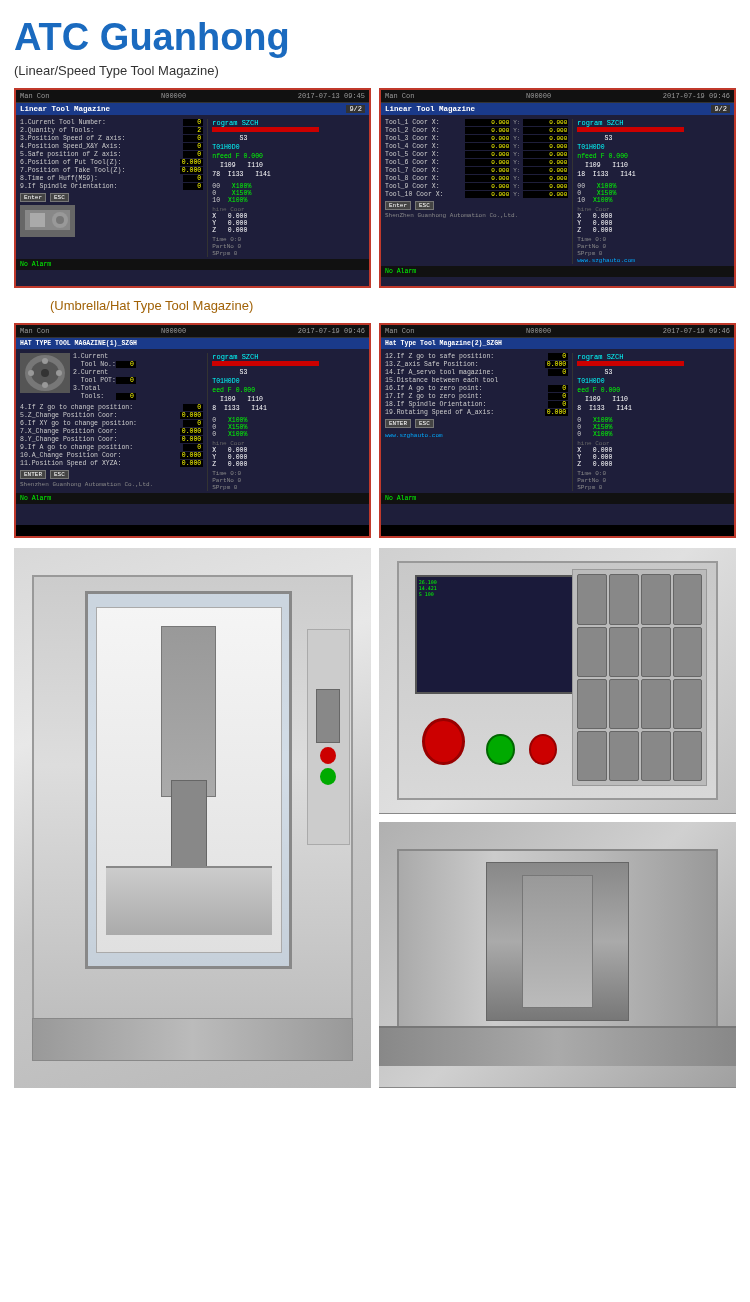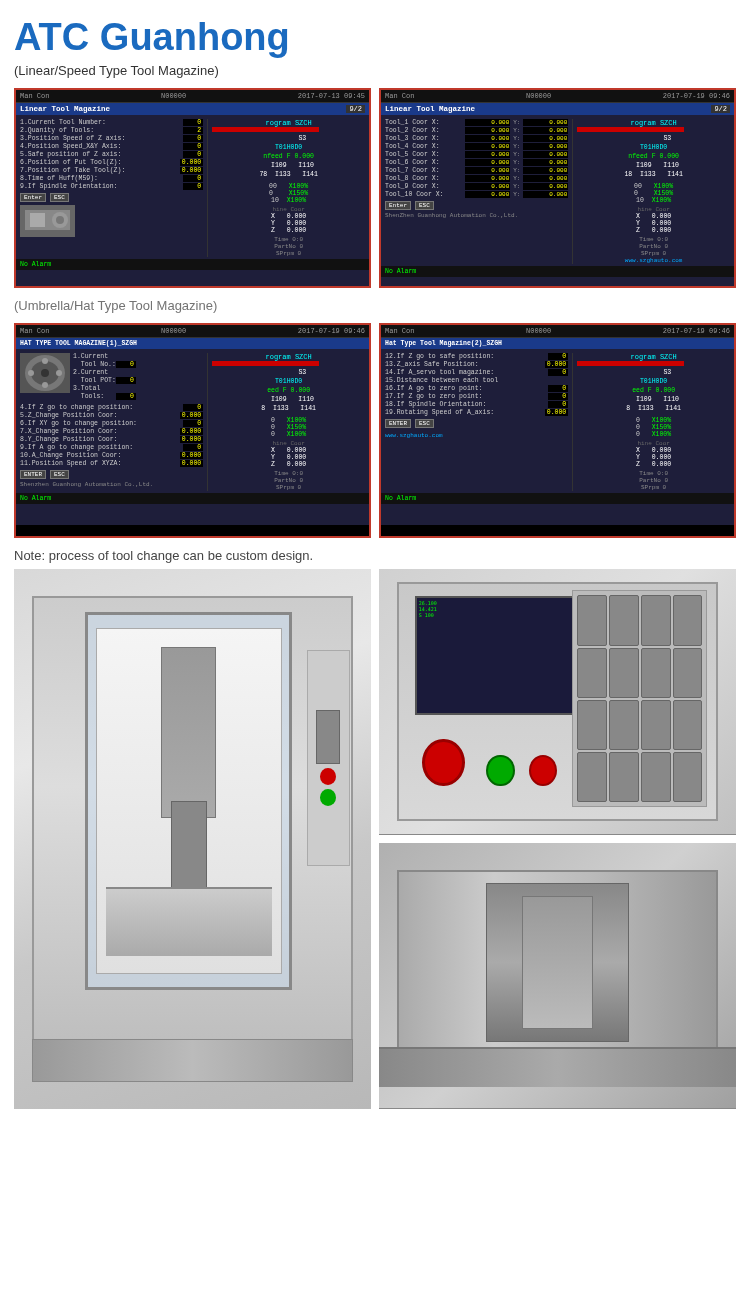--- a/index.html
+++ b/index.html
@@ -31,23 +31,24 @@
     }
     .screen-box {
       flex: 1;
       border: 2px solid #c0392b;
       background: #000;
       overflow: hidden;
       position: relative;
     }
     .section-label {
       font-size: 13px;
-      color: #737373;
+      color: #a16207;
       margin-bottom: 10px;
       margin-top: 4px;
+      margin-left: 36px;
     }
     .note-text {
       font-size: 13px;
       color: #444;
       margin: 10px 0 6px 0;
     }
     h2.real-app-title {
       font-size: 38px;
       color: #1a6abf;
       font-weight: bold;
@@ -111,21 +112,20 @@
       padding: 2px 4px;
       gap: 4px;
     }
     .cnc-left {
       flex: 1.2;
     }
     .cnc-right {
       flex: 1;
       border-left: 1px solid #333;
       padding-left: 4px;
-      text-align: center;
     }
     .cnc-param-row {
       display: flex;
       align-items: center;
       margin-bottom: 1px;
     }
     .cnc-param-label {
       color: #ccc;
       font-size: 6.5px;
       flex: 1;
@@ -586,21 +586,20 @@
             <div style="font-size:6px; color:#888;">SPrpm 0</div>
           </div>
         </div>
         <div style="background:#111; padding:2px 4px; display:flex; justify-content:space-between;">
           <span class="alarm-text">No Alarm</span>
         </div>
       </div>
     </div>
   </div>
 
-  <div class="note-text">Note: process of tool change can be custom design.</div>
 
 
   <div class="photos-grid">
 
     <div class="photo-box" style="grid-row: span 2;">
       <div style="width:100%; height:540px; background: linear-gradient(160deg, #d8d8d8 0%, #e8e8e8 30%, #c8c8c8 60%, #b8b8b8 100%); position:relative; overflow:hidden;">
 
         <div style="position:absolute; left:5%; top:5%; width:90%; height:88%; background: linear-gradient(180deg, #ccc 0%, #ddd 40%, #bbb 100%); border: 2px solid #999;"></div>
 
         <div style="position:absolute; left:20%; top:8%; width:58%; height:70%; background: rgba(200,220,240,0.5); border: 3px solid #888;"></div>

